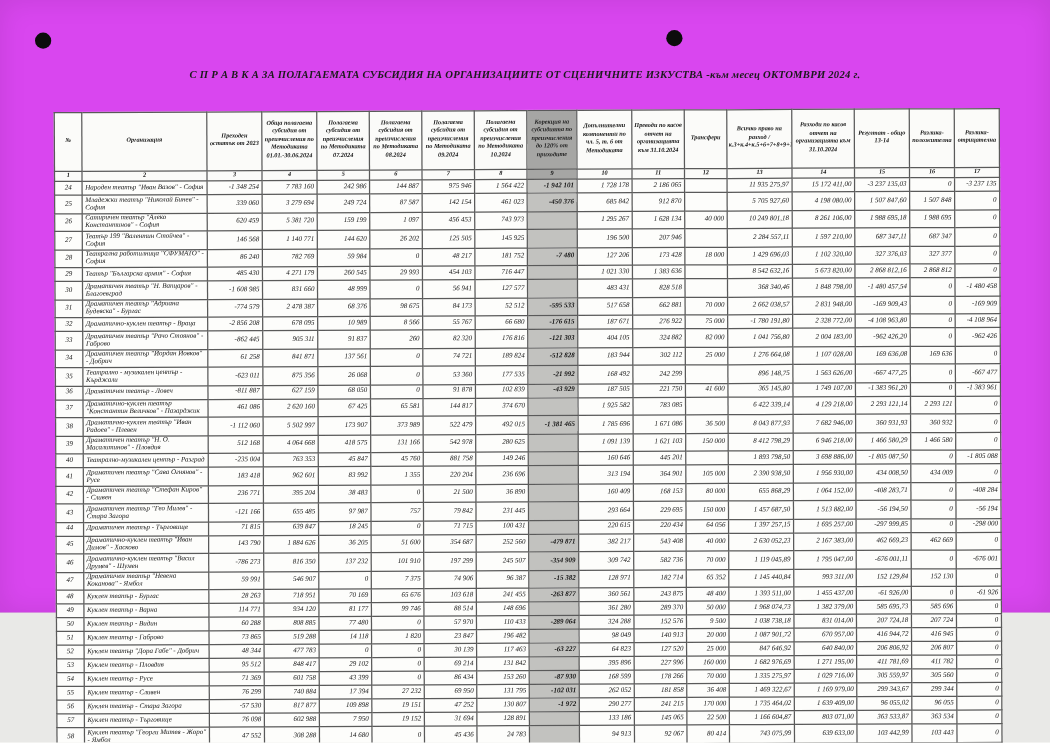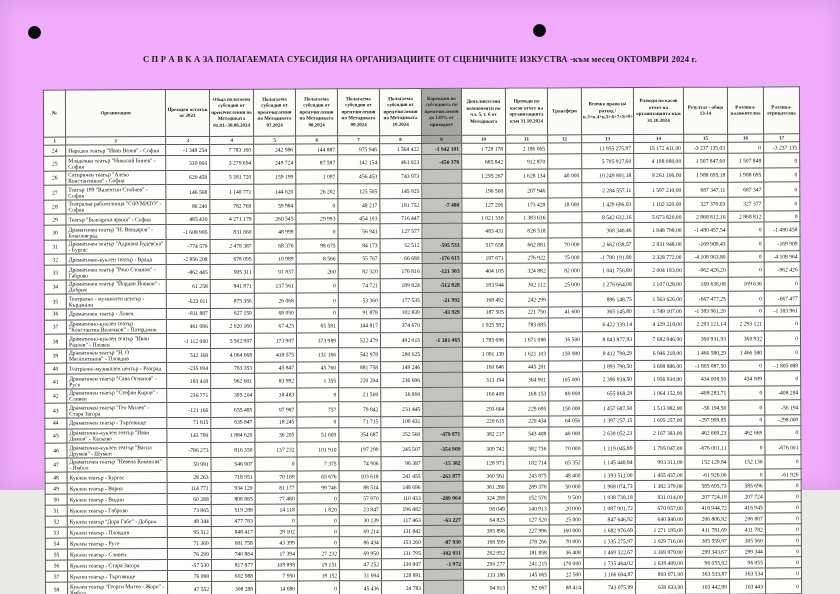--- a/index.html
+++ b/index.html
@@ -3,22 +3,23 @@
 <meta charset="utf-8">
 <style>
   html,body{margin:0;padding:0;}
   body{
     width:840px;height:594px;overflow:hidden;
     background:#e9e9e7;
     font-family:"Liberation Serif","DejaVu Serif",serif;
   }
   .scan{
     position:relative;width:840px;height:490px;
-    background:#f0abfc;
+    background:#d946ef;
     box-shadow:inset 0 0 22px rgba(0,0,0,0.10);
+    font-style:italic;
   }
   .hole{
     position:absolute;width:13px;height:13px;border-radius:50%;
     background:#0c0c0c;
   }
   .hole-left{left:28px;top:26px;}
   .hole-center{left:533px;top:24px;}
   .title{
     position:absolute;top:54px;left:0;width:100%;
     text-align:center;font-weight:bold;font-size:8.5px;color:#1a1a1a;

